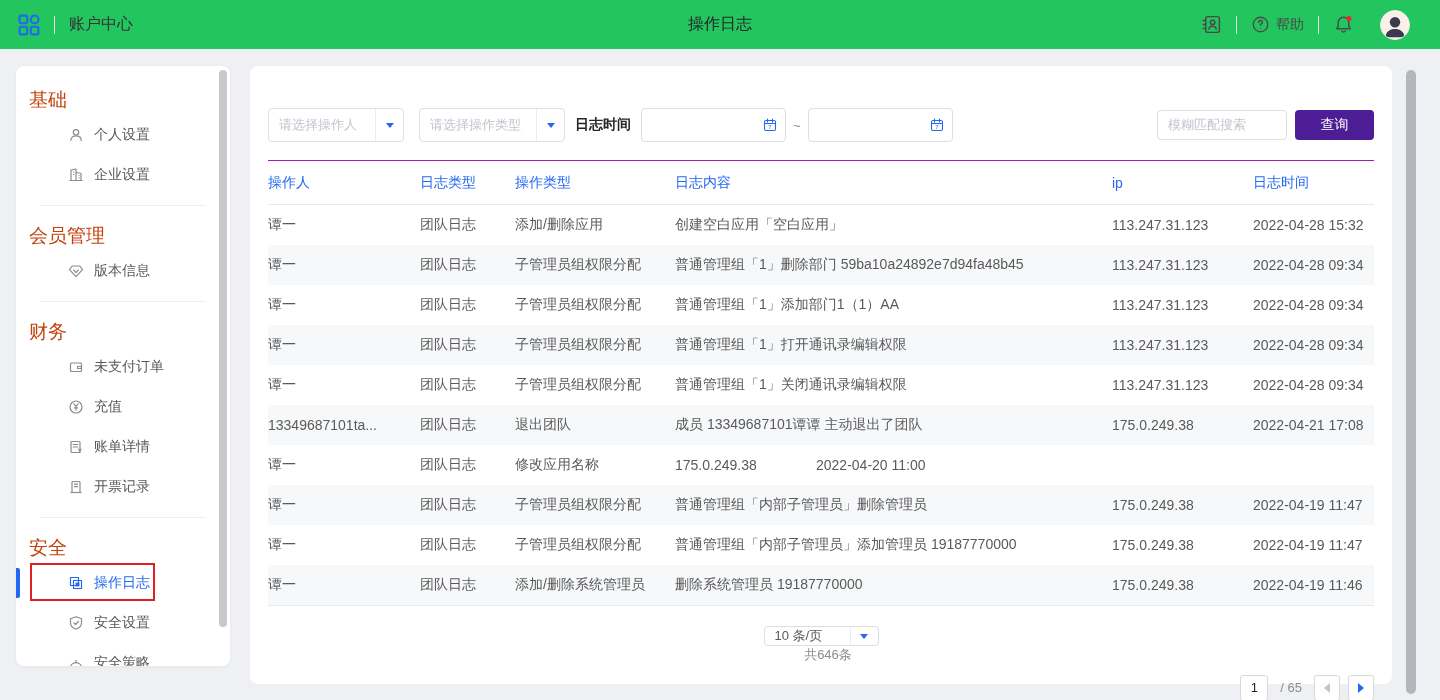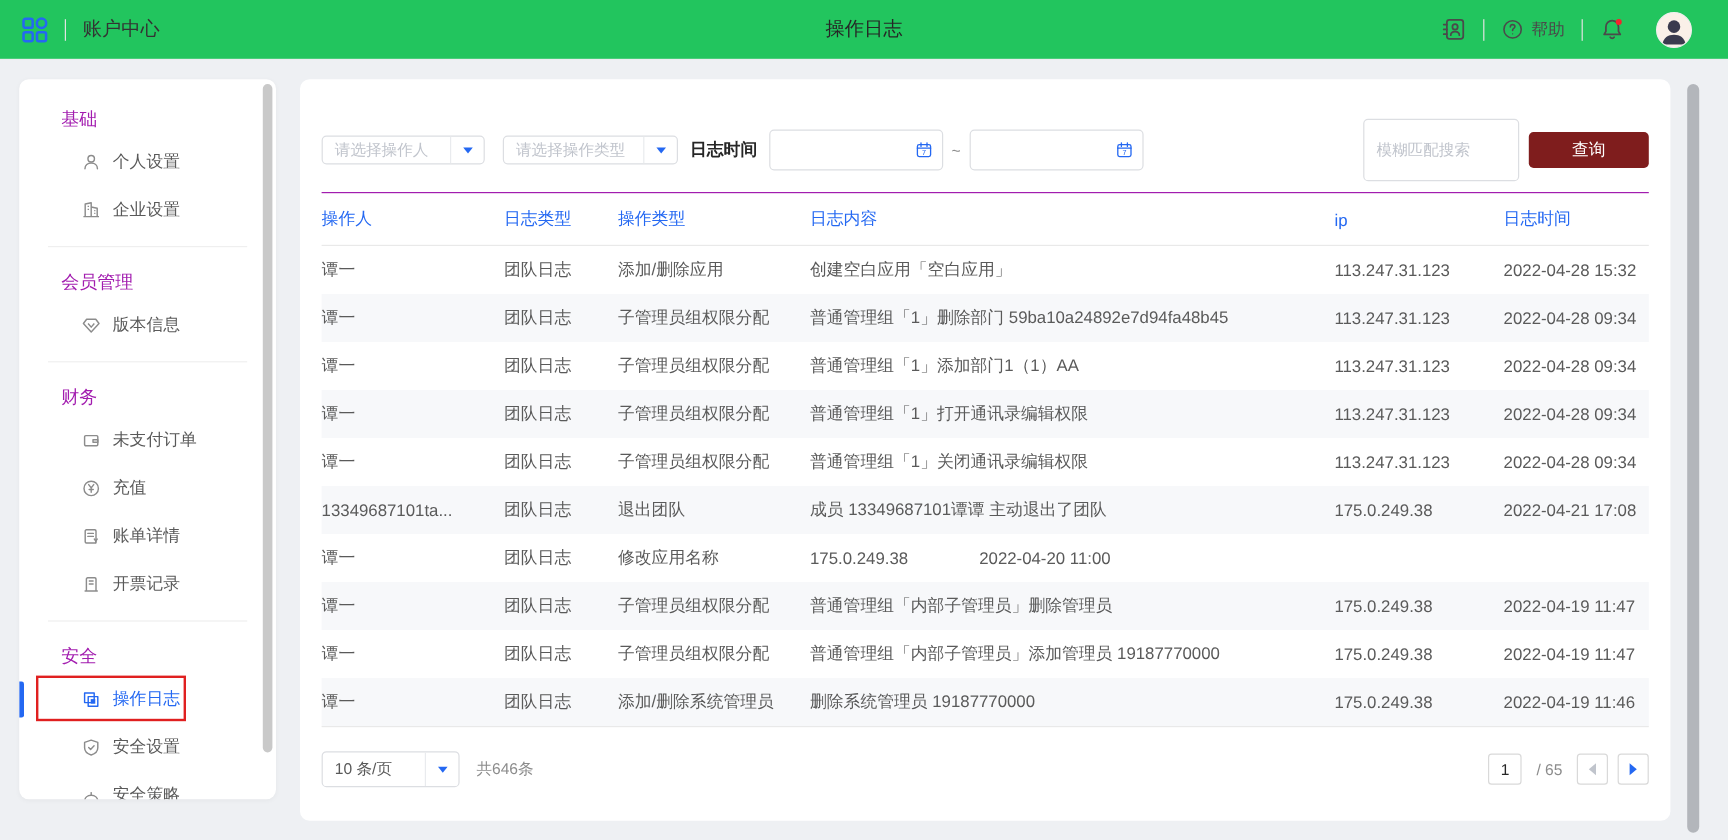--- a/index.html
+++ b/index.html
@@ -17,67 +17,67 @@
   .hicon { display:flex; align-items:center; color:#4a4a4a; cursor:pointer; }
   .help-group { display:flex; align-items:center; gap:6px; font-size:14px; color:#4a4a4a; cursor:pointer; }
   .bell-wrap { position:relative; display:flex; cursor:pointer; }
   .avatar { width:30px; height:30px; border-radius:50%; overflow:hidden; margin-left:26px; cursor:pointer;
             border:1px solid #efefef; background:#faf0e8; }
 
   
   .sidebar { position:absolute; left:16px; top:66px; width:214px; height:600px; background:#fff;
              border-radius:8px; overflow:hidden; box-shadow:0 1px 4px rgba(0,0,0,.04); }
   .sidebar-inner { padding-top:25px; }
-  .section-title { padding-left:35px; font-size:15px; color:#a21caf; height:18px; line-height:18px; margin-bottom:6px; }
+  .section-title { padding-left:13px; font-size:19px; color:#c2410c; height:18px; line-height:18px; margin-bottom:6px; }
   .nav-item { height:40px; display:flex; align-items:center; padding-left:52px; font-size:14px; color:#595959;
               position:relative; cursor:pointer; }
   .nav-icon { width:16px; height:16px; margin-right:10px; color:#8c8c8c; display:flex; flex:none; }
   .nav-item.active { color:#2468f2; }
   .nav-item.active .nav-icon { color:#2468f2; }
   .active-bar { position:absolute; left:0; top:5px; width:4px; height:30px; background:#2468f2; border-radius:0 2px 2px 0; }
   .annotation-box { position:absolute; left:14px; top:0px; width:125px; height:38px; border:2px solid #e02020; pointer-events:none; }
   .nav-divider { height:1px; background:#efefef; margin:10px 24px 21px 24px; }
   .side-scrollbar { position:absolute; right:3px; top:4px; width:8px; height:557px; border-radius:4px; background:#c9c9c9; cursor:pointer; }
 
   
   .main-card { position:absolute; left:250px; top:66px; width:1142px; height:618px; background:#fff;
                border-radius:8px; padding:0 18px; }
   .main-scrollbar { position:absolute; left:1406px; top:70px; width:10px; height:624px; border-radius:5px; background:#b3b6bb; cursor:pointer; }
 
   
   .filter-bar { margin-top:42px; height:34px; display:flex; align-items:center; }
-  .select { height:24px; border:1px solid #dcdee2; border-radius:4px; background:#fff; display:flex;
+  .select { height:34px; border:1px solid #dcdee2; border-radius:4px; background:#fff; display:flex;
             align-items:center; justify-content:space-between; cursor:pointer; }
   .select .ph { font-size:13px; color:#c0c4cc; padding-left:10px; white-space:nowrap; }
   .caret-box { width:28px; height:100%; border-left:1px solid #e9ebee; display:flex; align-items:center; justify-content:center; flex:none; }
   .caret-down { width:0; height:0; border-left:4.5px solid transparent; border-right:4.5px solid transparent; border-top:5.5px solid #2468f2; }
   .sel-operator { width:136px; } .sel-logtype { width:136px; margin-left:15px; } .sel-optype { width:146px; margin-left:15px; }
   .time-label { margin-left:10px; font-size:14px; font-weight:bold; color:#262626; white-space:nowrap; }
   .date-input { width:145px; height:34px; border:1px solid #dcdee2; border-radius:4px; display:flex;
                 align-items:center; justify-content:flex-end; padding:0 7px; cursor:pointer; background:#fff; }
   .date-first { margin-left:10px; }
   .tilde { margin:0 7px; color:#8c8c8c; font-size:13px; }
-  .search-input { margin-left:auto; width:130px; height:52px; border:1px solid #dcdee2; border-radius:4px;
+  .search-input { margin-left:auto; width:130px; height:30px; border:1px solid #dcdee2; border-radius:4px;
                   padding:0 10px; font-size:13px; color:#333; outline:none; font-family:Liberation Mono, monospace; }
   .search-input::placeholder { color:#c0c4cc; }
-  .query-btn { margin-left:8px; width:100px; height:30px; background:#7f1d1d; color:#fff; border:none;
+  .query-btn { margin-left:8px; width:79px; height:30px; background:#4c1d95; color:#fff; border:none;
                border-radius:4px; font-size:14px; cursor:pointer; font-family:Liberation Mono, monospace; }
 
   
   .log-table { margin-top:18px; }
   .thead { display:flex; align-items:center; height:45px; border-top:1px solid #a21caf;
            border-bottom:1px solid #e9e9e9; color:#2468f2; font-size:14px; }
   .tbody { border-bottom:1px solid #e9e9e9; }
   .tr { display:flex; align-items:center; height:40px; font-size:14px; color:#5a5a5a; }
   .tbody .tr:nth-child(even) { background:#f7f8fa; }
   .td, .th { white-space:nowrap; overflow:hidden; }
   .c0 { width:152px; } .c1 { width:95px; } .c2 { width:160px; } .c3 { width:437px; } .c4 { width:141px; } .c5 { flex:1; }
 
   
-  .table-footer { margin-top:20px; height:30px; display:flex; align-items:center; }
+  .table-footer { margin-top:20px; height:30px; display:flex; align-items:center;flex-direction:column; }
   .size-select { width:115px; height:30px; }
   .size-select .ph { color:#595959; }
   .total-text { margin-left:14px; font-size:13px; color:#8c8c8c; }
   .pager { margin-left:auto; display:flex; align-items:center; }
   .page-input { width:28px; height:26px; border:1px solid #d9d9d9; border-radius:3px; text-align:center;
                 font-size:13px; color:#262626; outline:none; font-family:"Liberation Sans", sans-serif; }
   .page-total { margin:16px 12px; font-size:13px; color:#8c8c8c; white-space:nowrap; }
   .pg-btn { width:26px; height:26px; border:1px solid #d9d9d9; border-radius:3px; background:#fff;
             display:flex; align-items:center; justify-content:center; cursor:pointer; }
   .pg-btn + .pg-btn { margin-left:8px; }

